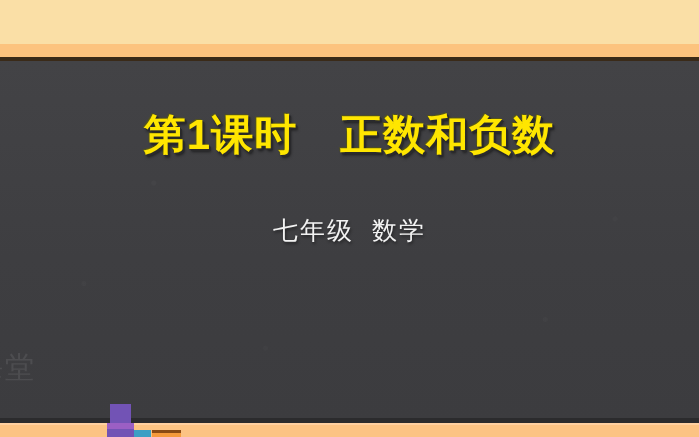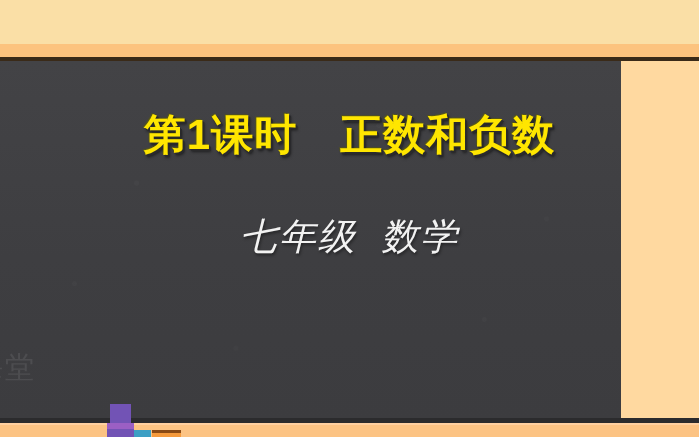--- a/index.html
+++ b/index.html
@@ -43,21 +43,21 @@
     width: 699px;
     height: 4px;
     background: #3a2a18;
   }
 
   
   .board {
     position: absolute;
     left: 0;
     top: 61px;
-    width: 621px;
+    width: 699px;
     height: 359px;
     background: #414144;
     background-image:
       radial-gradient(circle at 22% 34%, rgba(255,255,255,0.022) 0 2px, rgba(0,0,0,0) 3px),
       radial-gradient(circle at 61% 18%, rgba(255,255,255,0.018) 0 2px, rgba(0,0,0,0) 3px),
       radial-gradient(circle at 78% 72%, rgba(255,255,255,0.02) 0 2px, rgba(0,0,0,0) 3px),
       radial-gradient(circle at 38% 80%, rgba(255,255,255,0.016) 0 2px, rgba(0,0,0,0) 3px),
       radial-gradient(circle at 12% 62%, rgba(255,255,255,0.02) 0 2px, rgba(0,0,0,0) 3px),
       radial-gradient(circle at 88% 44%, rgba(255,255,255,0.015) 0 2px, rgba(0,0,0,0) 3px),
       linear-gradient(180deg, #434346 0%, #3e3e41 55%, #3c3c3f 100%);
@@ -93,27 +93,26 @@
       -1px -1px 0 #55551a;
   }
 
   .subtitle-line {
     position: absolute;
     left: 0;
     top: 157px;
     width: 699px;
     text-align: center;
     color: #f2f2f2;
-    font-size: 37px;
+    font-size: 25px;
     font-weight: normal;
     letter-spacing: 2px;
     line-height: 1;
     white-space: pre;
     text-shadow: 1px 2px 3px rgba(0,0,0,0.45);
-    font-style: italic;
   }
 
   
   .watermark {
     position: absolute;
     left: -26px;
     top: 292px;
     color: rgba(255, 255, 255, 0.085);
     font-size: 29px;
     letter-spacing: 2px;

